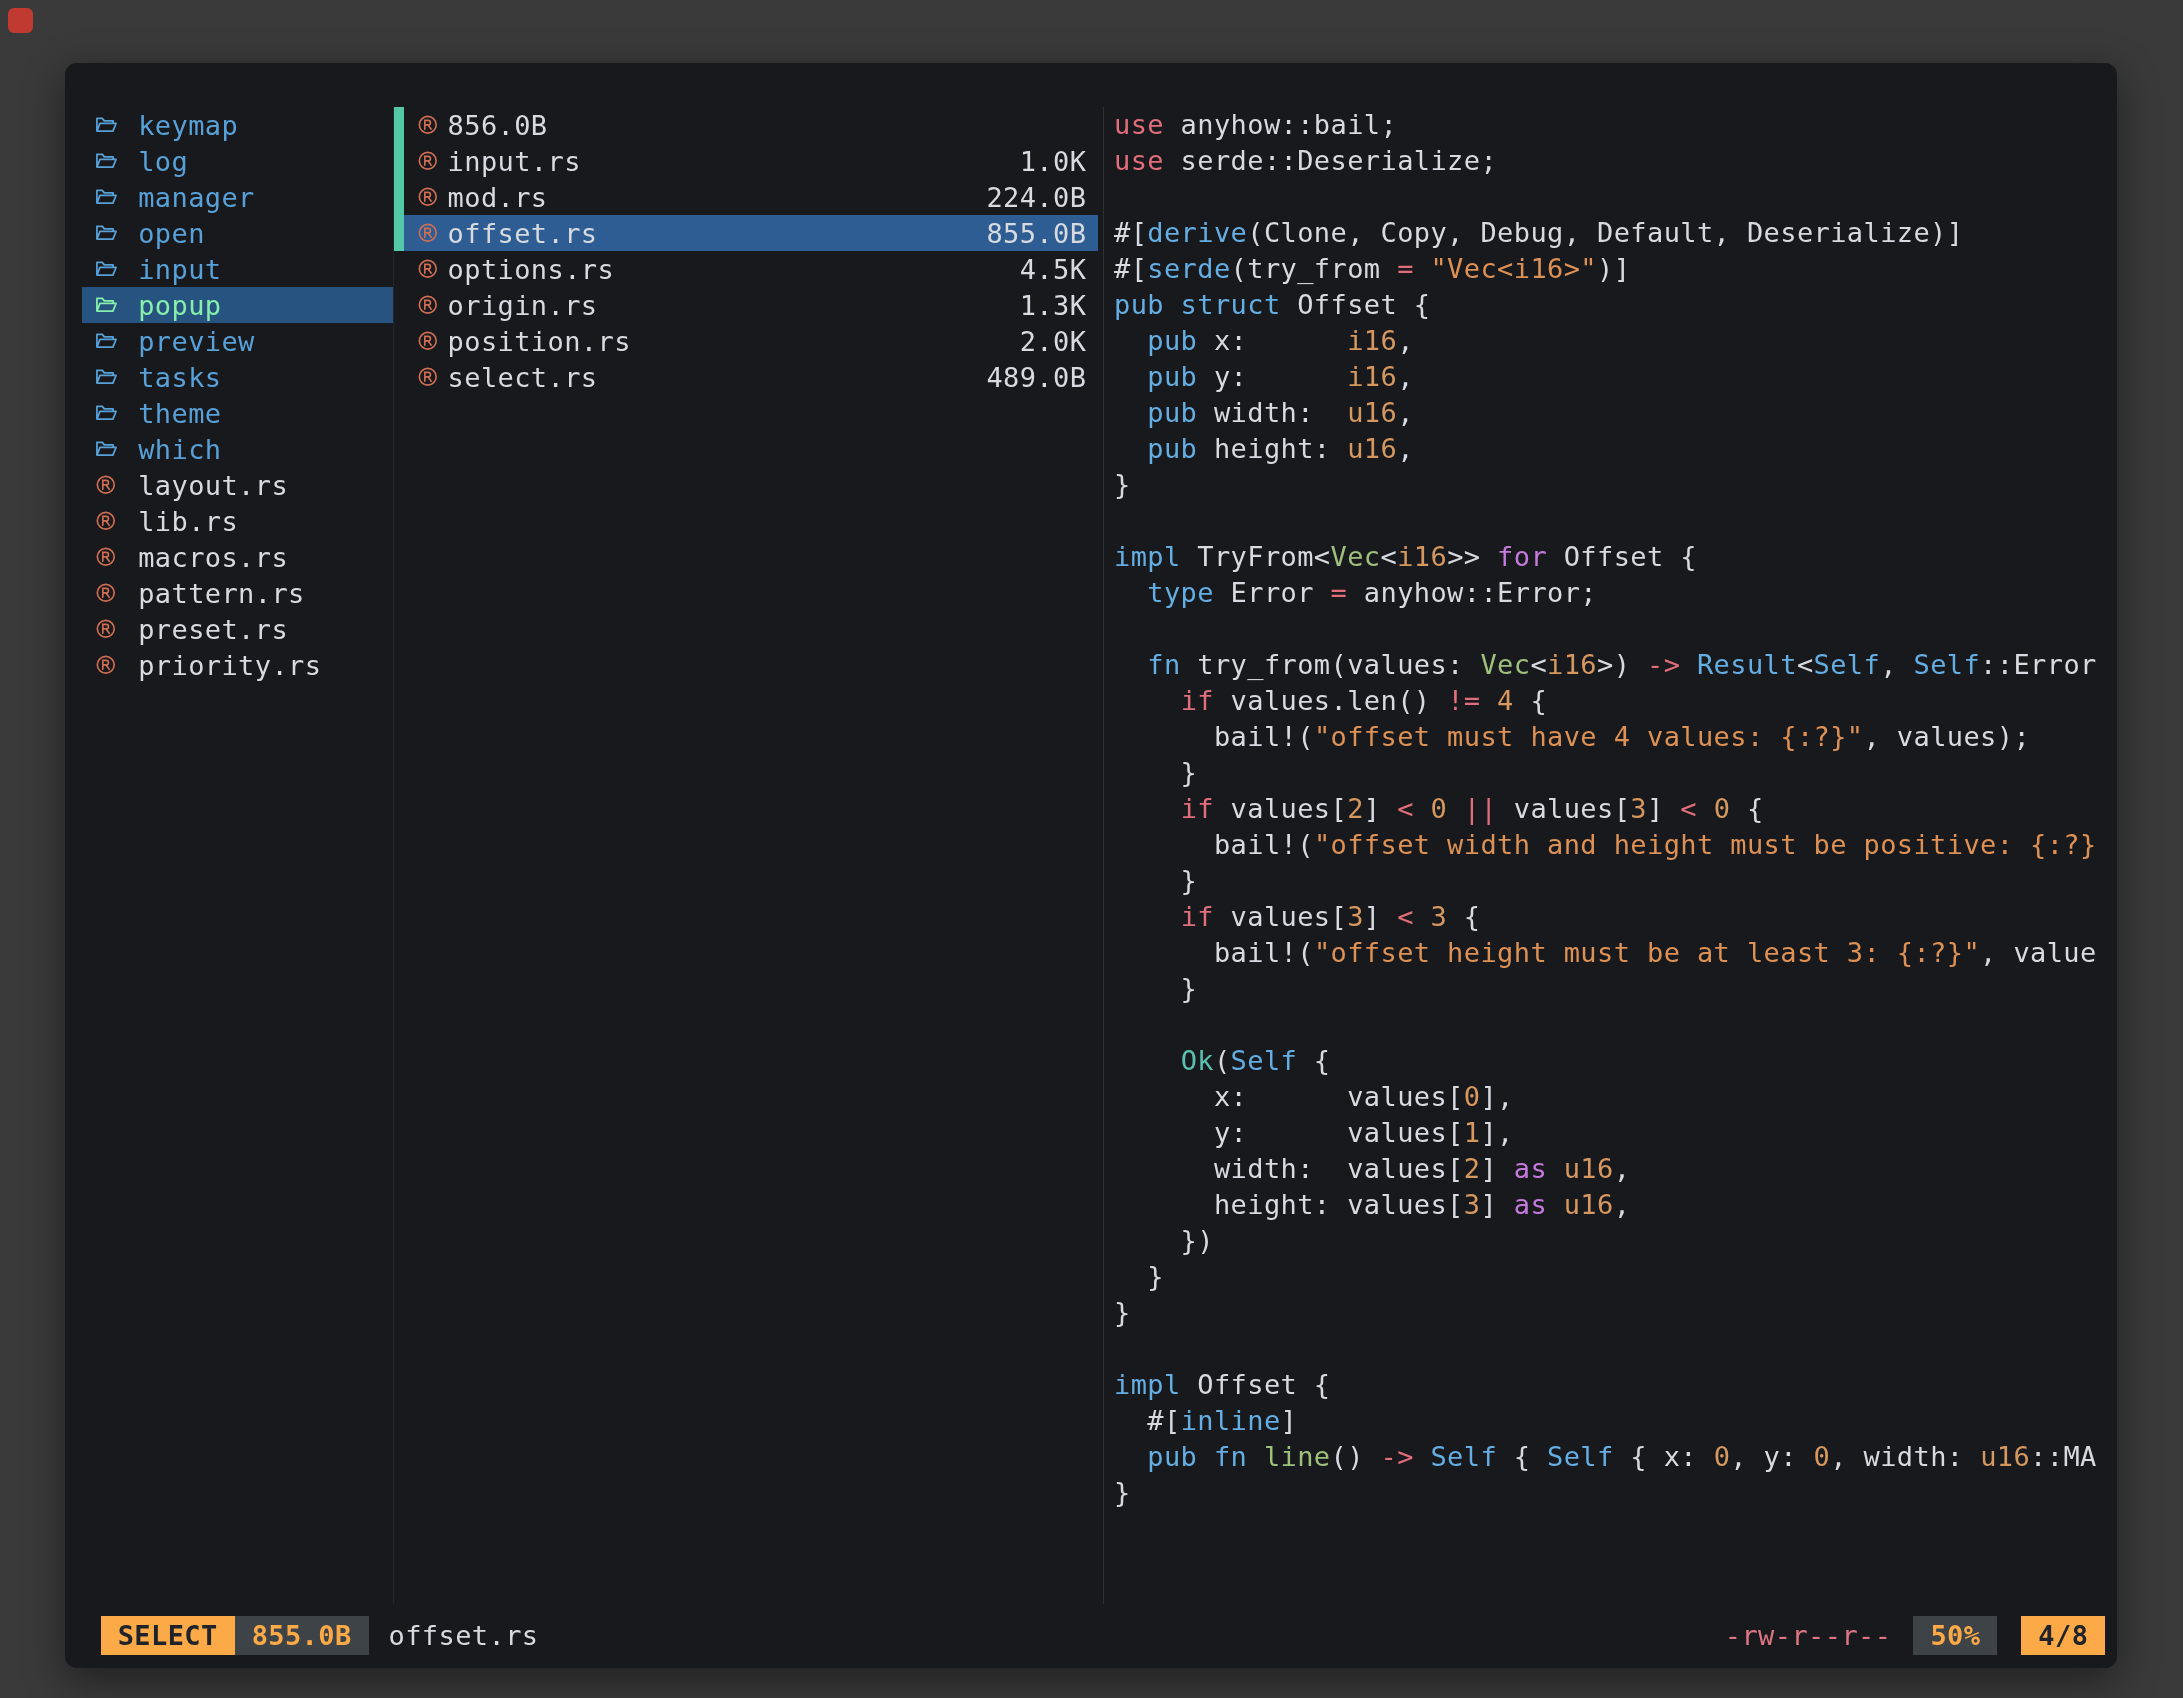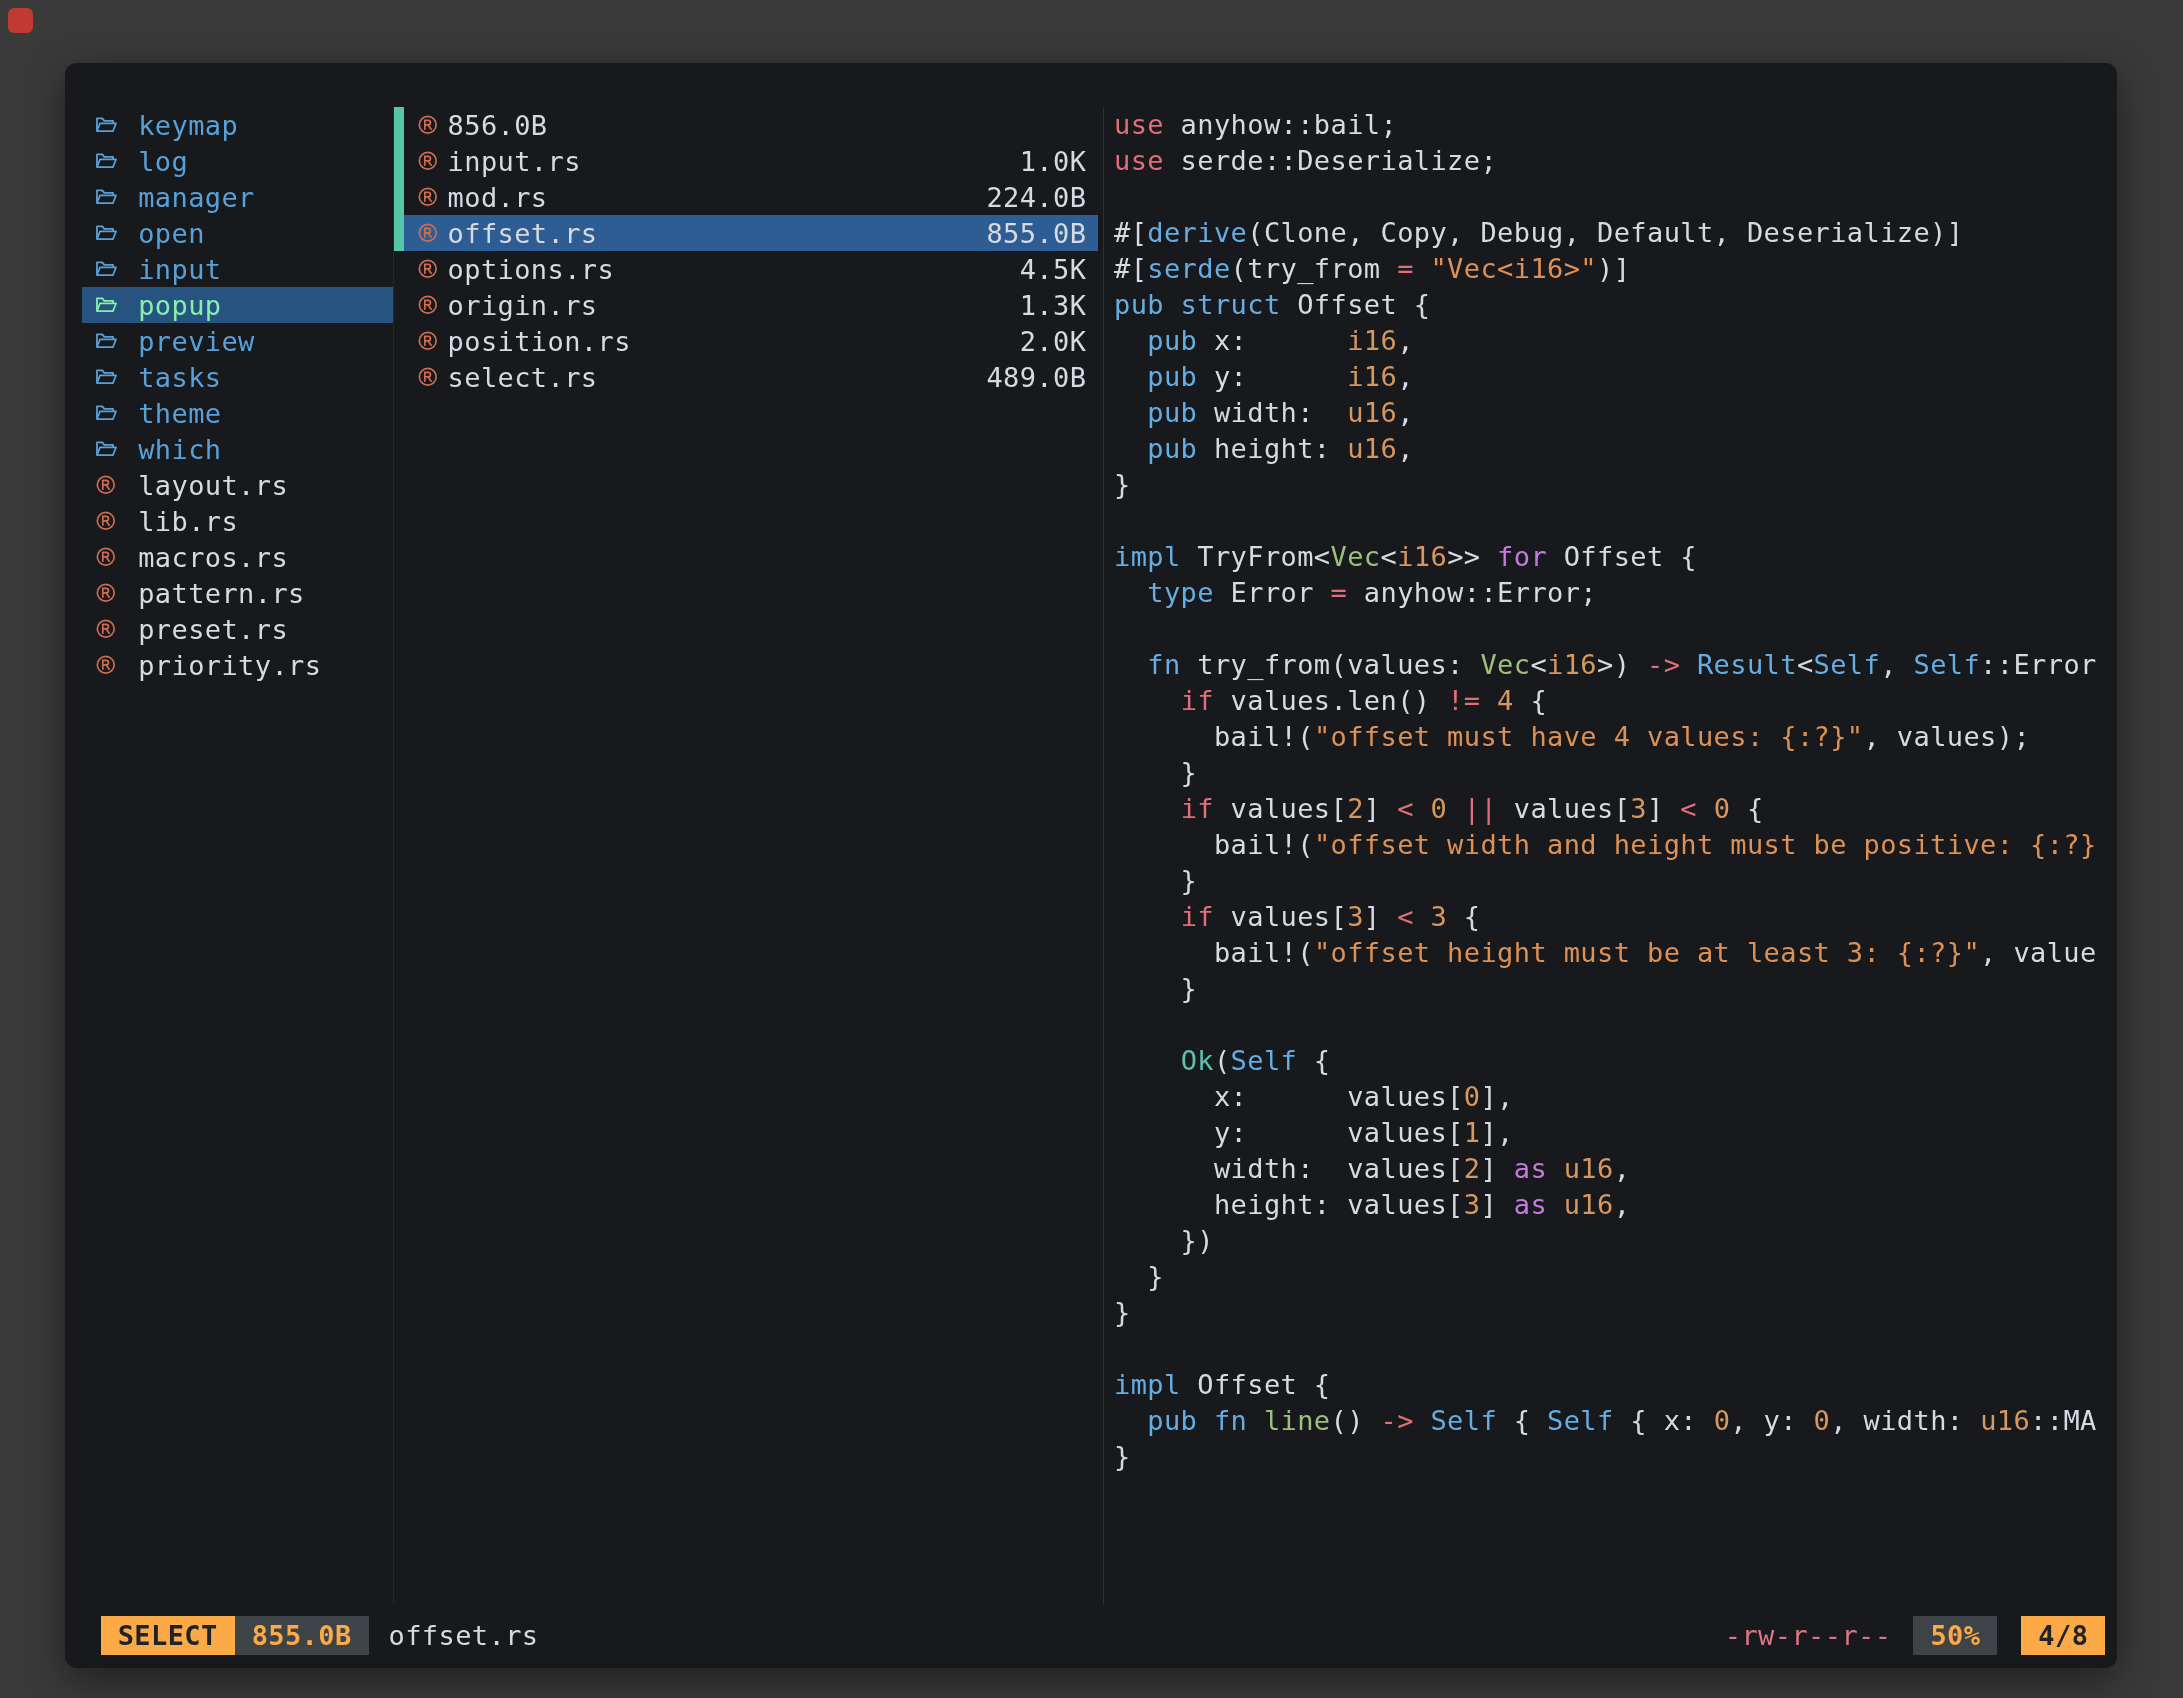--- a/index.html
+++ b/index.html
@@ -341,20 +341,21 @@
           <div class="cl"><span class="t-fg">    </span><span class="t-cyan">Ok</span><span class="t-fg">(</span><span class="t-blue">Self</span><span class="t-fg"> {</span></div>
           <div class="cl"><span class="t-fg">      x:      values[</span><span class="t-orange">0</span><span class="t-fg">],</span></div>
           <div class="cl"><span class="t-fg">      y:      values[</span><span class="t-orange">1</span><span class="t-fg">],</span></div>
           <div class="cl"><span class="t-fg">      width:  values[</span><span class="t-orange">2</span><span class="t-fg">] </span><span class="t-purple">as</span><span class="t-fg"> </span><span class="t-orange">u16</span><span class="t-fg">,</span></div>
           <div class="cl"><span class="t-fg">      height: values[</span><span class="t-orange">3</span><span class="t-fg">] </span><span class="t-purple">as</span><span class="t-fg"> </span><span class="t-orange">u16</span><span class="t-fg">,</span></div>
           <div class="cl"><span class="t-fg">    })</span></div>
           <div class="cl"><span class="t-fg">  }</span></div>
           <div class="cl"><span class="t-fg">}</span></div>
           <div class="cl">&nbsp;</div>
           <div class="cl"><span class="t-blue">impl</span><span class="t-fg"> Offset {</span></div>
+          <div class="cl"><span class="t-fg">  #[</span><span class="t-blue">inline</span><span class="t-fg">]</span></div>
           <div class="cl"><span class="t-fg">  </span><span class="t-blue">pub fn</span><span class="t-fg"> </span><span class="t-green">line</span><span class="t-fg">() </span><span class="t-red">-&gt;</span><span class="t-fg"> </span><span class="t-blue">Self</span><span class="t-fg"> { </span><span class="t-blue">Self</span><span class="t-fg"> { x: </span><span class="t-orange">0</span><span class="t-fg">, y: </span><span class="t-orange">0</span><span class="t-fg">, width: </span><span class="t-orange">u16</span><span class="t-fg">::MA</span></div>
           <div class="cl"><span class="t-fg">}</span></div>
         </div>
     </div>
 
     <div class="statusbar">
       <span class="badge badge-orange">SELECT</span>
       <span class="badge badge-gray">855.0B</span>
       <span class="status-filename">offset.rs</span>
       <span class="spacer"></span>

